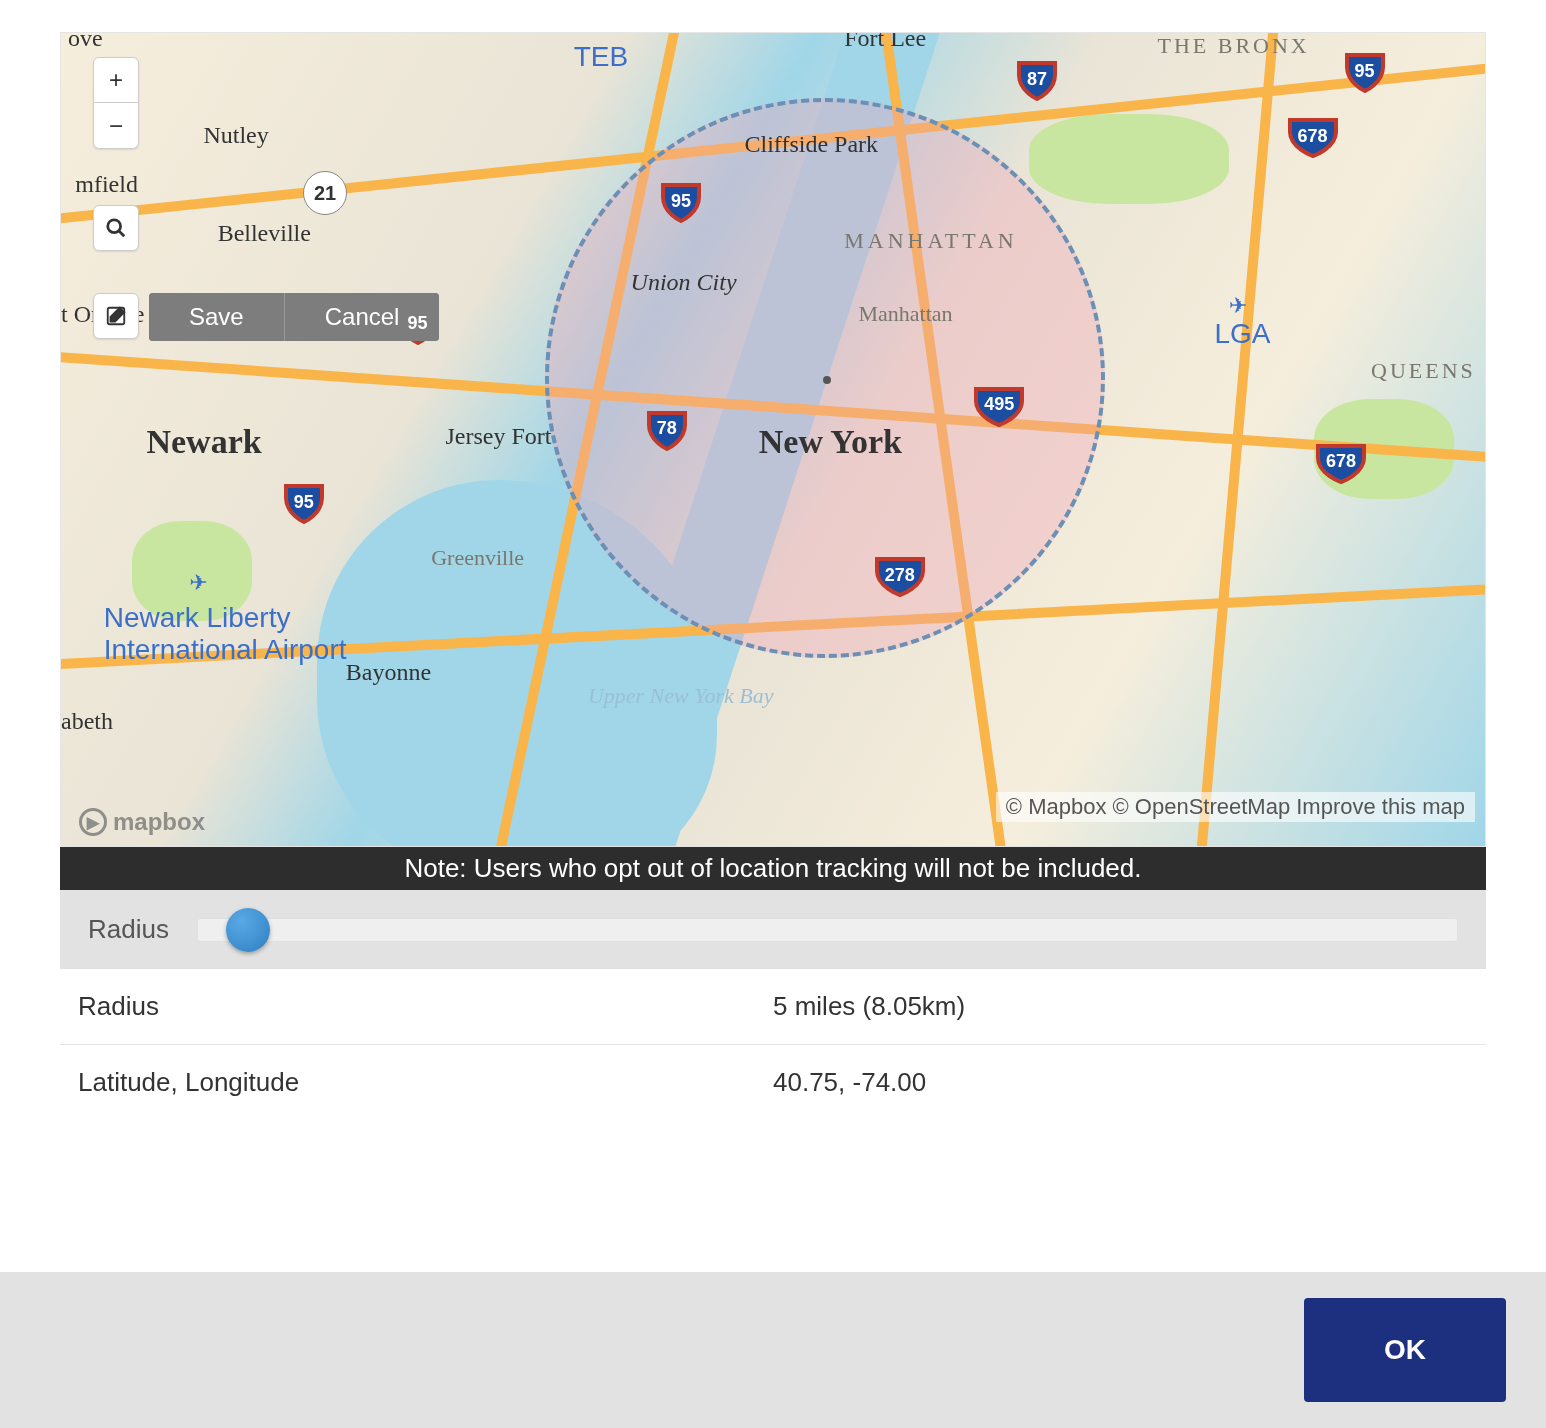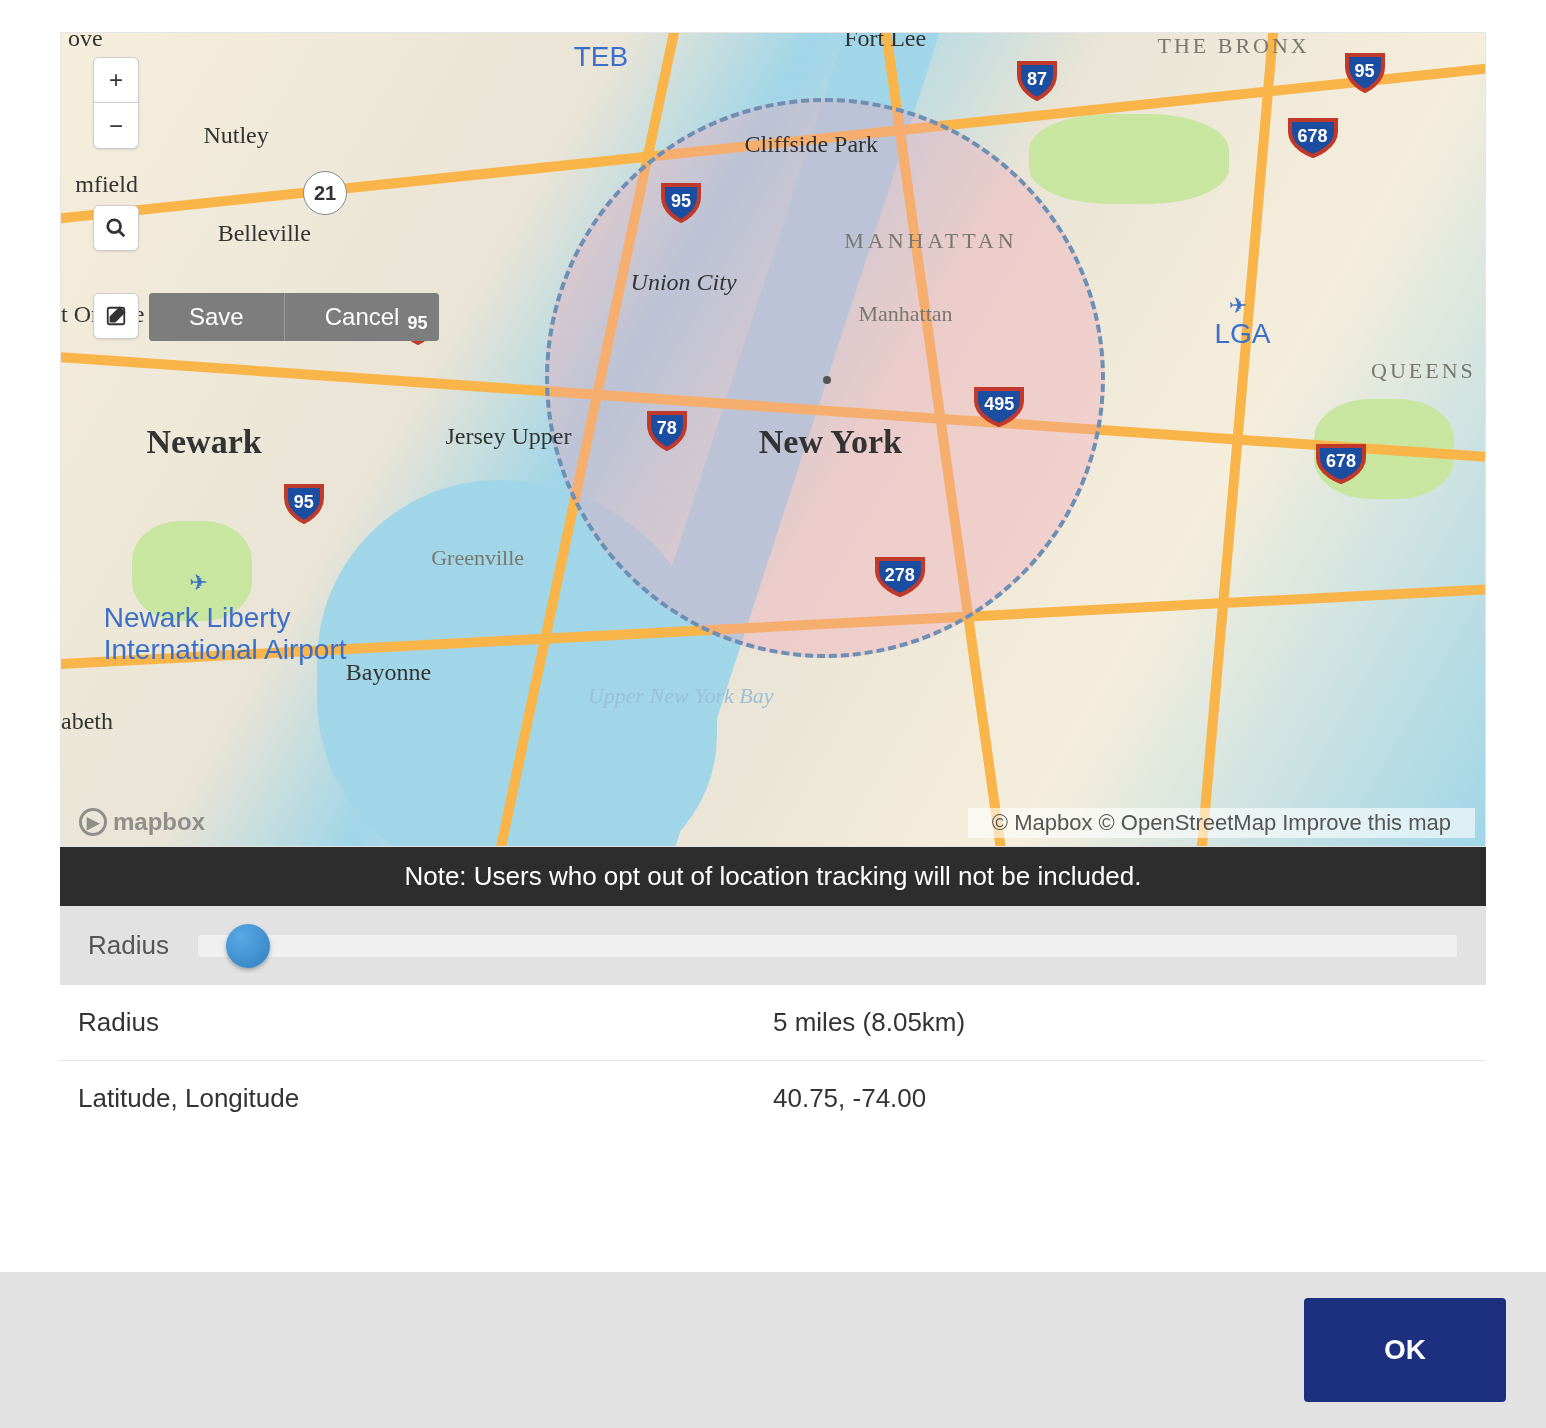--- a/index.html
+++ b/index.html
@@ -119,44 +119,44 @@
     border:none;
     color:#fff;
     font-size:24px;
     padding: 10px 40px;
     cursor:pointer;
   }
   .edit-toolbar .divider { width:1px; background:#999;}
 
   .attribution {
     position:absolute;
-    right:10px; bottom:8px;
+    right:10px; bottom:24px;
     font-size:22px;
     color:#555;
     background:rgba(255,255,255,0.6);
-    padding:2px 24px;
+    padding:2px 10px;
   }
   .mapbox-logo {
     position:absolute;
     left:18px; bottom:10px;
     font-size:24px;
     color:rgba(120,120,120,0.8);
     font-weight:600;
     display:flex; align-items:center; gap:6px;
   }
   .mapbox-logo .circ {
     width:28px; height:28px; border:3px solid rgba(120,120,120,0.8); border-radius:50%; display:inline-flex; align-items:center; justify-content:center;
   }
 
   .note-bar {
     background:#2d2d2d;
     color:#fff;
     font-size:26px;
     text-align:center;
-    padding:14px 10px;
+    padding:6px 10px;
   }
 
   .slider-row {
     background:#e2e2e2;
     padding:24px 28px;
     display:flex;
     align-items:center;
     gap:28px;
   }
   .slider-label { font-size:26px; color:#555;}
@@ -239,21 +239,21 @@
       <div class="road v2"></div>
       <div class="road v3"></div>
     </div>
 
     <div class="sel-circle"></div>
     <div class="sel-center"></div>
 
     <div class="map-label big" style="left:49%; top:48%;">New York</div>
     <div class="map-label small" style="left:56%; top:33%;">Manhattan</div>
     <div class="map-label small" style="left:55%; top:24%; letter-spacing:4px;">MANHATTAN</div>
-    <div class="map-label med" style="left:27%; top:48%;">Jersey Upper</div>
+    <div class="map-label med" style="left:27%; top:48%;">Jersey Fort</div>
     <div class="map-label med" style="left:40%; top:29%;font-style:italic;">Union City</div>
     <div class="map-label big" style="left:6%; top:48%;">Newark</div>
     <div class="map-label med" style="left:48%; top:12%;">Cliffside Park</div>
     <div class="map-label med" style="left:55%; top:-1%;">Fort Lee</div>
     <div class="map-label med" style="left:10%; top:11%;">Nutley</div>
     <div class="map-label med" style="left:11%; top:23%;">Belleville</div>
     <div class="map-label med" style="left:14%; top:33%;">Kearny</div>
     <div class="map-label med" style="left:20%; top:77%;">Bayonne</div>
     <div class="map-label small" style="left:26%; top:63%;">Greenville</div>
     <div class="map-label small" style="left:92%; top:40%; letter-spacing:3px;">QUEENS</div>

